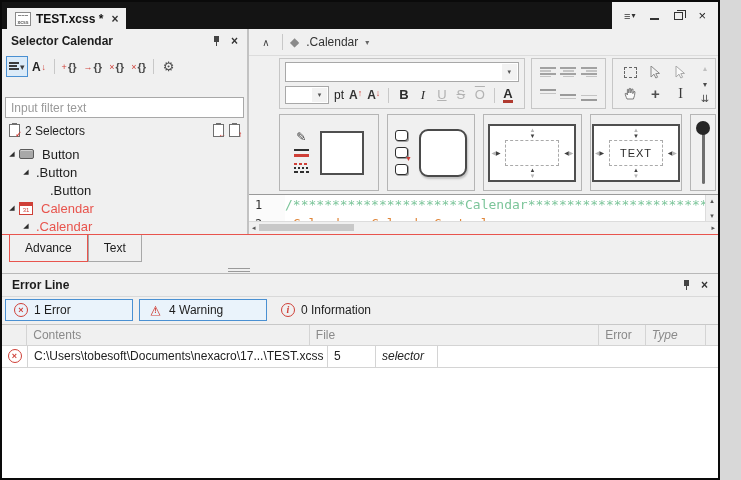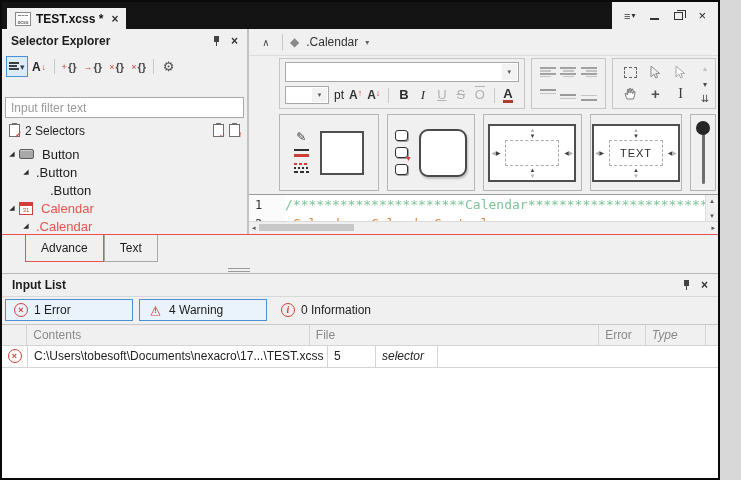--- a/index.html
+++ b/index.html
@@ -171,21 +171,21 @@
   .vthumb{width:7px;height:38px;background:#c8c8c8;margin-top:7px;}
   .vspace{flex:1;}
   .hscroll{height:13px;flex:none;background:#f0f0f0;border-top:1px solid #dcdcdc;display:flex;
            align-items:center;font-size:7px;color:#555;padding:0 3px;}
   .hthumb{width:95px;height:7px;background:#c8c8c8;margin-left:3px;}
   .hspace{flex:1;}
   
   .bottom-tabs{height:33px;flex:none;border-top:1px solid #e8544d;background:#f0f0f0;
                display:flex;align-items:flex-start;padding-left:7px;}
   .btab{height:27px;padding:0 15px;display:flex;align-items:center;color:#1d1d1d;background:#f0f0f0;}
-  .btab.active{border:1px solid #e8544d;border-top:none;margin-left:16px;}
+  .btab.active{border:1px solid #e8544d;border-top:none;}
   .btab.inactive{border:1px solid #a8a8a8;border-top:none;}
   .hsplit{height:6px;flex:none;background:#f0f0f0;position:relative;}
   .grip{position:absolute;left:226px;top:1px;width:22px;height:4px;
         border-top:1px solid #9a9a9a;border-bottom:1px solid #9a9a9a;}
   
   .err-panel{flex:1;display:flex;flex-direction:column;border-top:1px solid #b8b8b8;background:#f0f0f0;min-height:0;}
   .err-head{height:23px;flex:none;display:flex;align-items:center;font-weight:bold;color:#1d1d1d;
             padding:0 10px;border-bottom:1px solid #d9d9d9;}
   .err-head .sp{flex:1;}
   .err-filters{height:27px;flex:none;display:flex;align-items:center;gap:6px;padding:0 3px;}
@@ -231,21 +231,21 @@
       <span class="min-ico"></span>
       <span class="restore-ico"></span>
       <span class="close-btn">×</span>
     </div>
   </div>
 
   <div class="main">
 
     <div class="left">
       <div class="panel-h">
-        <span>Selector Explorer</span>
+        <span>Selector Calendar</span>
         <span class="sp"></span>
         <span class="pin-ico"></span>
         <span class="hx">×</span>
       </div>
       <div class="sel-toolbar">
         <span class="tbtn sel">
           <span class="bars-ico"></span>
           <span class="mini dk">▾</span>
         </span>
         <span class="tbtn">
@@ -498,21 +498,21 @@
       <div class="btab active">Advance</div>
       <div class="btab inactive">Text</div>
     </div>
 
   <div class="hsplit">
       <span class="grip"></span>
     </div>
 
   <div class="err-panel">
     <div class="err-head">
-      <span>Input List</span>
+      <span>Error Line</span>
       <span class="sp"></span>
       <span class="pin-ico"></span>
       <span class="hx">×</span>
     </div>
     <div class="err-filters">
         <div class="fbtn boxed">
           <span class="ic-circ">×</span>
           <span>1 Error</span>
         </div>
         <div class="fbtn boxed">

